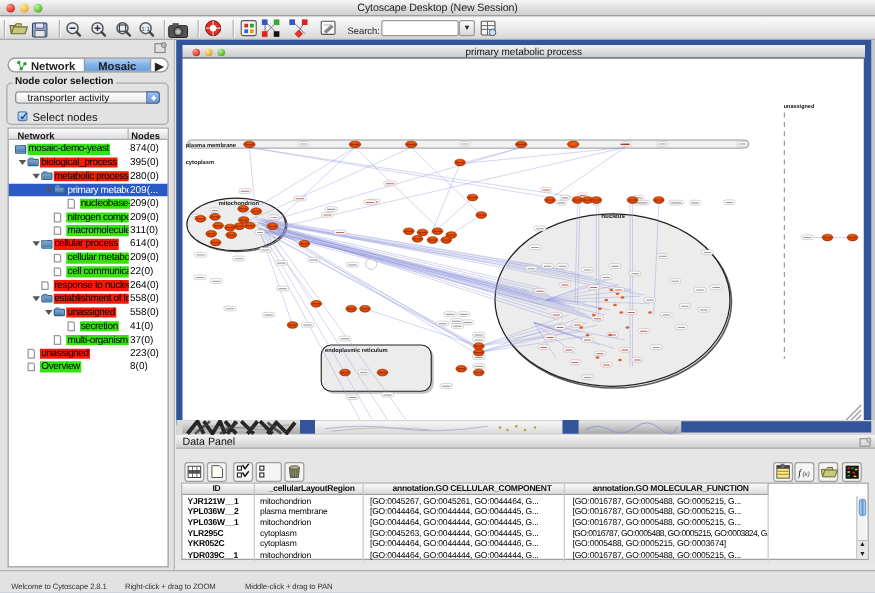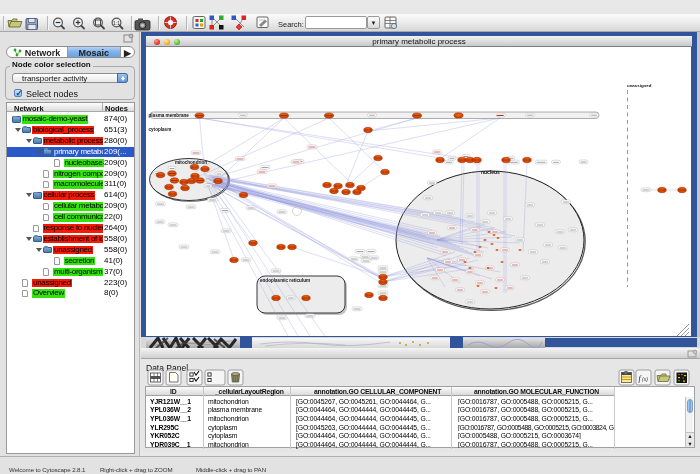--- a/index.html
+++ b/index.html
@@ -96,21 +96,21 @@
 #w3 { left:28px; background:radial-gradient(circle at 35% 30%, #c4f0a0, #5fc035 60%, #2e7d12); }
 #netcanvas { position:absolute; left:5px; top:15px; width:545px; height:289px; background:#fff; }
 
 
 #fragstrip { position:absolute; left:0; top:304px; width:559px; height:13px; }
 
 
 #dpanel { left:141px; top:348px; width:559px; height:104px; background:#e6e6e6; }
 #dphead { position:absolute; left:0; top:0; width:559px; height:11px;
   background:linear-gradient(#f4f4f4,#d0d0d0); border-bottom:1px solid #a5a5a5; }
-#dphead .t { font-size:8.5px; color:#111; padding-left:5px; line-height:11px;margin-top:15px; }
+#dphead .t { font-size:8.5px; color:#111; padding-left:5px; line-height:11px; }
 #dtable { position:absolute; left:4px; top:38px; width:550px; height:62px; background:#fff; border:1px solid #a0a0a0; }
 #dscroll { position:absolute; right:1px; top:10px; width:8px; height:50px; background:#f2f2f2; border-left:1px solid #c0c0c0; }
 #dthumb { position:absolute; left:0.5px; top:2px; width:6px; height:14px; border-radius:3px; background:linear-gradient(90deg,#bcd6f2,#5e9ad8 50%,#bcd6f2); border:0.5px solid #7aa0c8; }
 #dsbtns { position:absolute; left:0; bottom:0; width:8px; height:15px; background:#e8e8e8; border-top:1px solid #c0c0c0; font-size:5.5px; text-align:center; color:#222; line-height:7.5px; }
 #dthead { position:absolute; left:0; top:0; width:469px; height:9px; border-right:1px solid #a0a0a0;
   background:linear-gradient(#fbfbfb,#dadada); border-bottom:1px solid #a0a0a0; }
 #dthead span { position:absolute; top:1px; font-size:6.8px; font-weight:bold; color:#111; white-space:nowrap; letter-spacing:-0.2px; }
 .drow { position:absolute; left:0; width:539px; height:8.7px; font-size:6.8px; white-space:nowrap; letter-spacing:-0.15px; }
 .drow span { position:absolute; top:0.5px; color:#000; }
 .drow .c1 { left:4px; font-weight:bold; }
@@ -125,20 +125,26 @@
   border:1px solid #8a8a8a; border-radius:4px; overflow:hidden; background:#f2f2f2; }
 #tabs2 .tb { font-size:7.5px; color:#111; line-height:12px; text-align:center; letter-spacing:-0.1px; }
 #tabs2 .on { background:linear-gradient(#b6d0ec,#93b9e2); font-weight:normal; }
 #tabs2 .tb + .tb { border-left:1px solid #999; }
 .status { position:absolute; font-size:6.2px; color:#333; top:465.5px; letter-spacing:-0.1px; }
 </style>
 </head>
 <body>
 <div id="app">
 
+  <div id="macbar" class="abs">
+    <div class="light" id="l1"></div>
+      <div class="light" id="l2"></div>
+      <div class="light" id="l3"></div>
+    <div class="title">Cytoscape Desktop (New Session)</div>
+  </div>
 
   <div id="toolbar" class="abs">
     <div class="tsep" style="left:3px"></div>
     <div class="tsep" style="left:47px"></div>
     <div class="tsep" style="left:131px"></div>
     <div class="tsep" style="left:158px"></div>
     <div class="tsep" style="left:186px"></div>
     <svg id="tbicons" width="700" height="18" style="position:absolute;left:0;top:0">
       <path d="M9 13 L11 7.5 L22 7.5 L20 13 Z M9 13 L8 6.5 L12 6.5 L13 5 L17 5 L17 6.5" fill="#c8c87a" stroke="#6b6b35" stroke-width="0.9" stroke-linejoin="round"></path>
       <rect x="26" y="4.5" width="11.5" height="11" rx="1" fill="#9aa7c8" stroke="#3a4a6b" stroke-width="0.9"></rect>
@@ -225,21 +231,21 @@
       <div id="treerows">
       <div class="trow" style="top:11.0px">
             <span class="fold" style="left:4.5px"></span>
             <span class="lbl g" style="left:14.5px;max-width:82px">mosaic-demo-yeast</span>
             <span class="val">874(0)</span>
           </div>
       <div class="trow" style="top:21.9px">
             <span class="arr" style="left:8.0px"></span>
             <span class="fold" style="left:15.0px"></span>
             <span class="lbl r" style="left:25.0px;max-width:71px">biological_process</span>
-            <span class="val">651(3)</span>
+            <span class="val">395(0)</span>
           </div>
       <div class="trow" style="top:32.8px">
             <span class="arr" style="left:18.5px"></span>
             <span class="fold" style="left:25.5px"></span>
             <span class="lbl r" style="left:35.5px;max-width:60px">metabolic process</span>
             <span class="val">280(0)</span>
           </div>
       <div class="trow selrow" style="top:43.7px">
             <span class="arr" style="left:29.0px"></span>
             <span class="fold" style="left:36.0px"></span>

